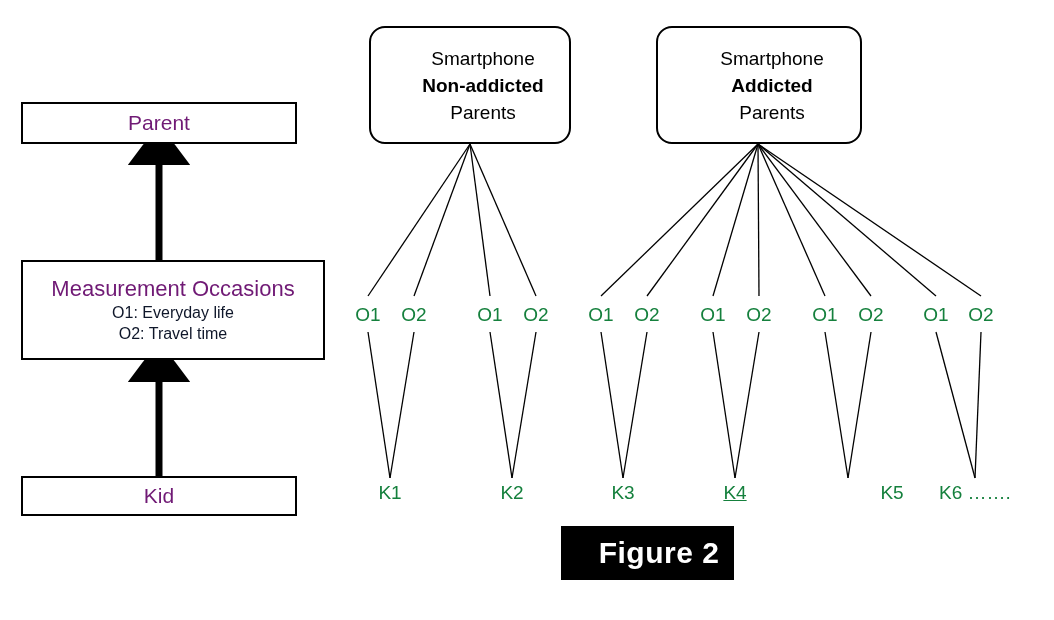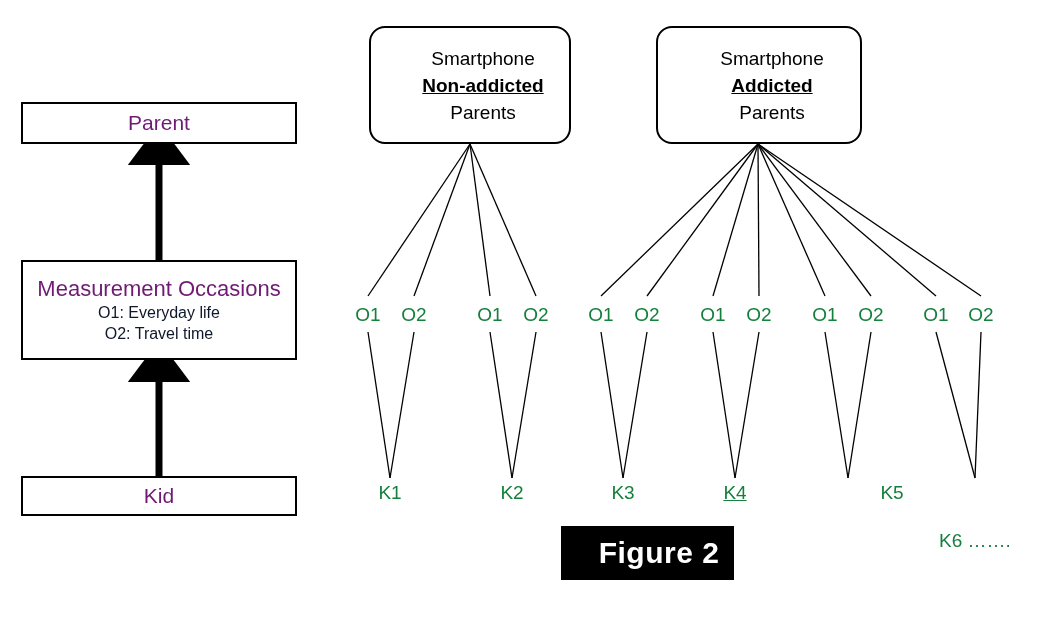--- a/index.html
+++ b/index.html
@@ -45,40 +45,40 @@
   }
   .lbox .title.big {
     font-size: 22px;
   }
   .lbox .sub {
     font-size: 16px;
     line-height: 21px;
     color: #0f172a;
   }
   #box-parent { left: 21px;  top: 102px; width: 276px; height: 42px; }
-  #box-measure { left: 21px; top: 260px; width: 276px; height: 100px; }
+  #box-measure { left: 21px; top: 260px; width: 304px; height: 100px; }
   #box-kid    { left: 21px;  top: 476px; width: 276px; height: 40px; }
 
   
   .gbox {
     position: absolute;
     box-sizing: border-box;
     border: 2px solid #000000;
     border-radius: 16px;
     background: #ffffff;
     display: flex;
     flex-direction: column;
     align-items: center;
     justify-content: center;
     text-align: center;
     line-height: 27px;
     padding-left: 26px;
   }
   .gbox .l1, .gbox .l3 { font-size: 19px; font-weight: normal; }
-  .gbox .l2 { font-size: 19px; font-weight: bold; text-decoration: underline; }
+  .gbox .l2 { font-size: 19px; font-weight: bold; }
   #group-nonaddicted { left: 369px; top: 26px; width: 202px; height: 118px; }
   #group-addicted    { left: 656px; top: 26px; width: 206px; height: 118px; }
 
   
   .olabel, .klabel {
     position: absolute;
     font-size: 19px;
     line-height: 22px;
     text-align: center;
     white-space: nowrap;
@@ -191,20 +191,20 @@
       <div class="olabel" style="left: 759px;">O2</div>
       <div class="olabel" style="left: 825px;">O1</div>
       <div class="olabel" style="left: 871px;">O2</div>
       <div class="olabel" style="left: 936px;">O1</div>
       <div class="olabel" style="left: 981px;">O2</div>
       <div class="klabel" style="left: 390px;">K1</div>
       <div class="klabel" style="left: 512px;">K2</div>
       <div class="klabel" style="left: 623px;">K3</div>
       <div class="klabel" style="left: 735px; text-decoration: underline;">K4</div>
       <div class="klabel" style="left: 848px; margin-left: 44px;">K5</div>
-      <div class="klabel" style="left: 975px; margin-top: 48px;">K6 …….</div>
+      <div class="klabel" style="left: 975px;">K6 …….</div>
     </div>
 
   <div id="figure-caption">
     <span>Figure 2</span>
   </div>
 
 </div>
 
 </body></html>

